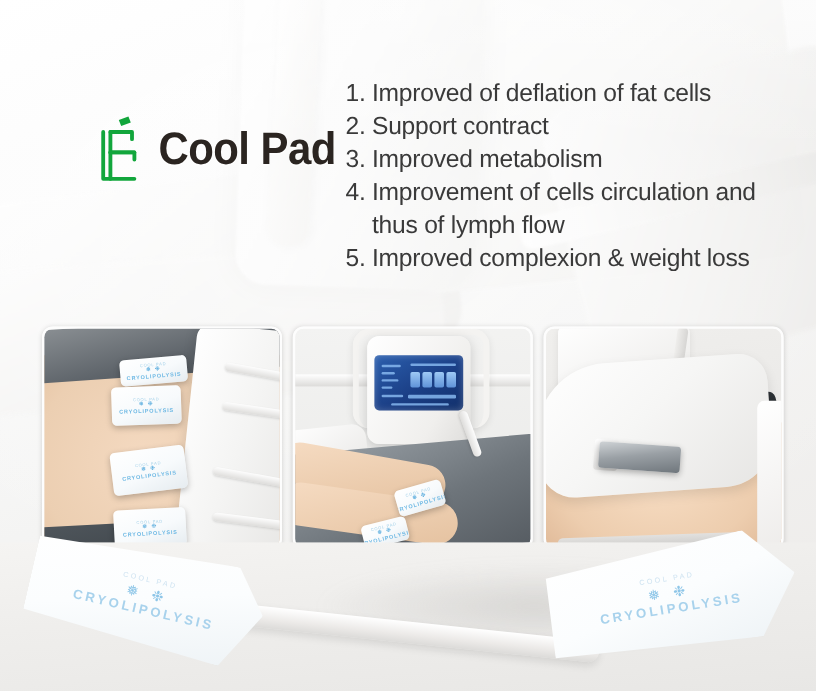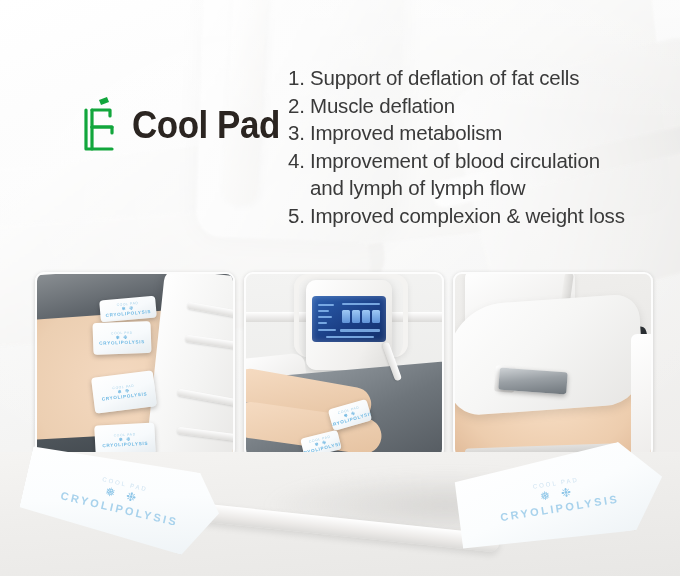--- a/index.html
+++ b/index.html
@@ -194,33 +194,33 @@
         <path d="M14 31 L34 31 L34 37"></path>
       </g>
       <path d="M21 4 L29 1 L31 6 L23 9 Z" fill="#12a63c"></path>
     </svg>
     <div class="brand">Cool Pad</div>
   </div>
 
   <div class="features">
     <div class="feat">
       <span class="num">1.</span>
-      <span class="txt">Support of deflation of fat cells</span>
+      <span class="txt">Improved of deflation of fat cells</span>
     </div>
     <div class="feat">
       <span class="num">2.</span>
-      <span class="txt">Muscle deflation</span>
+      <span class="txt">Support contract</span>
     </div>
     <div class="feat">
       <span class="num">3.</span>
       <span class="txt">Improved metabolism</span>
     </div>
     <div class="feat">
       <span class="num">4.</span>
-      <span class="txt">Improvement of blood circulation and lymph of lymph flow</span>
+      <span class="txt">Improvement of cells circulation and thus of lymph flow</span>
     </div>
     <div class="feat">
       <span class="num">5.</span>
       <span class="txt">Improved complexion &amp; weight loss</span>
     </div>
   </div>
 
   <div class="panels">
 
     <div class="panel">

